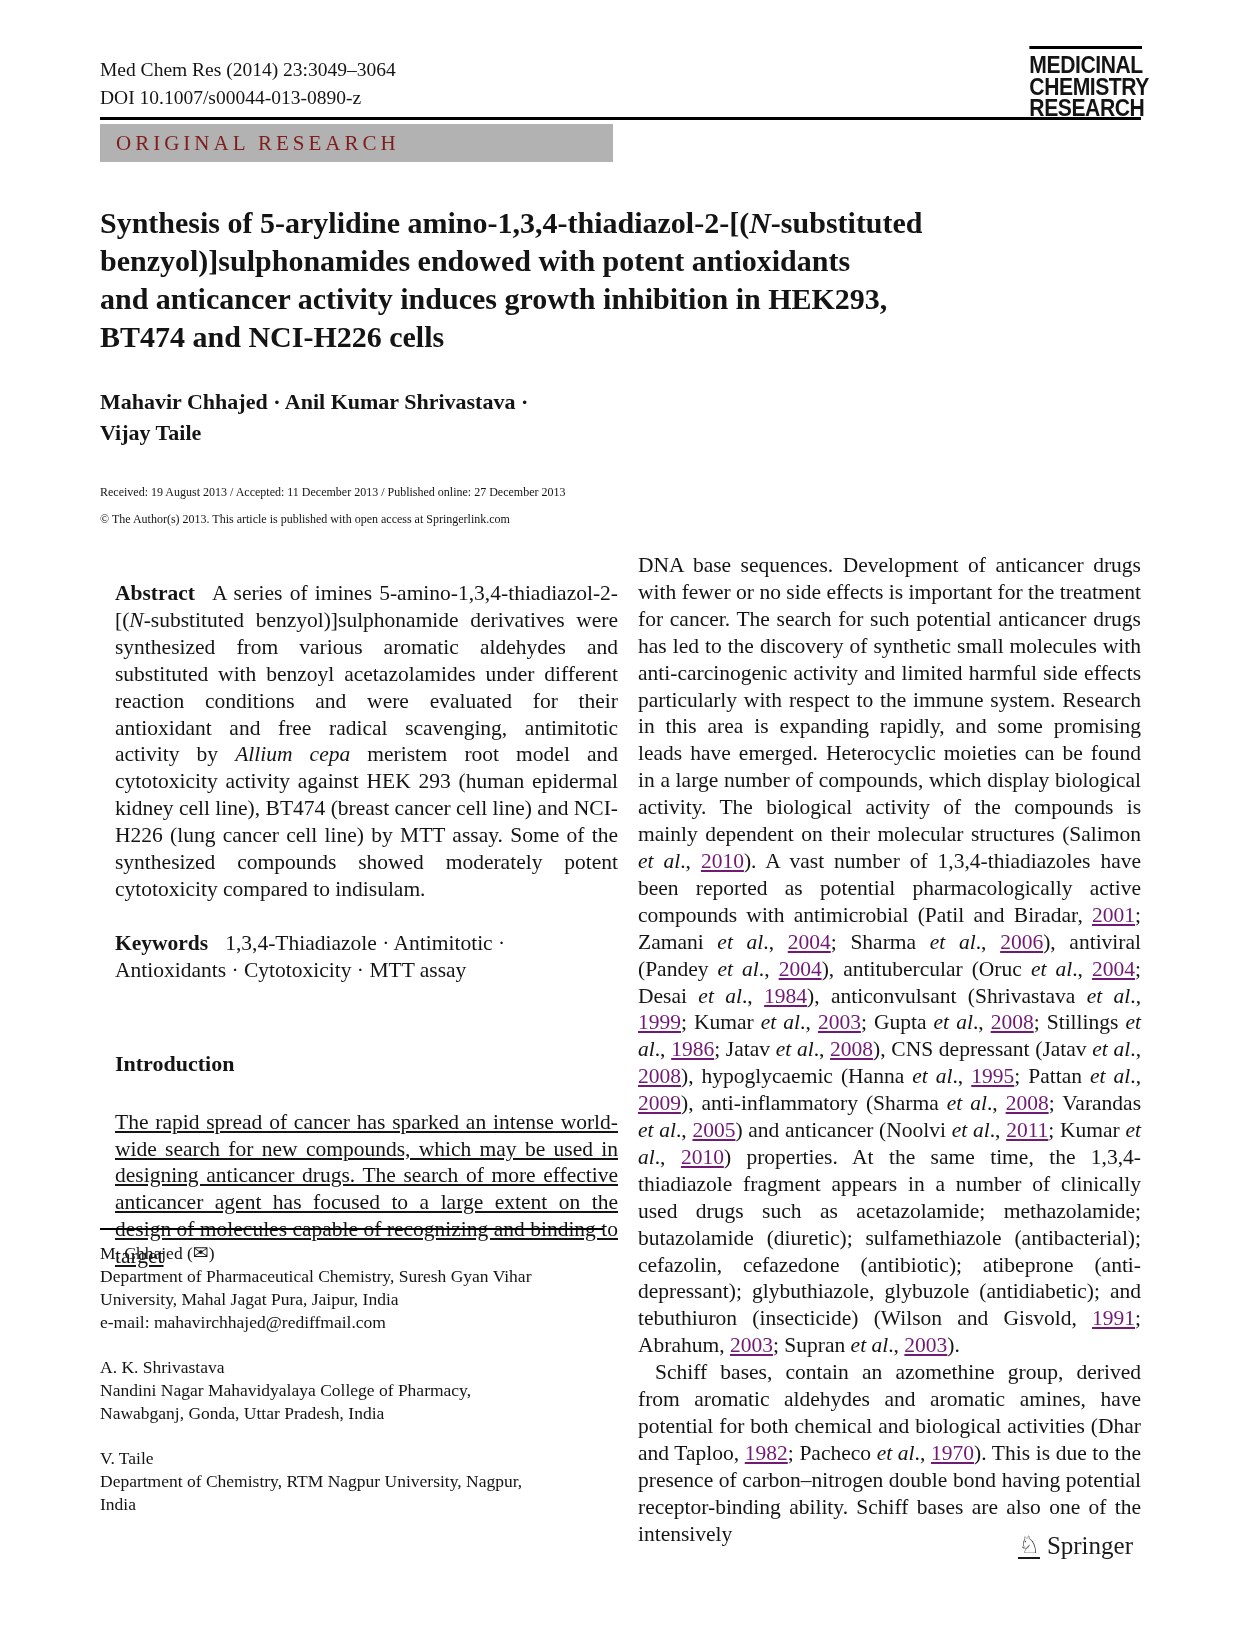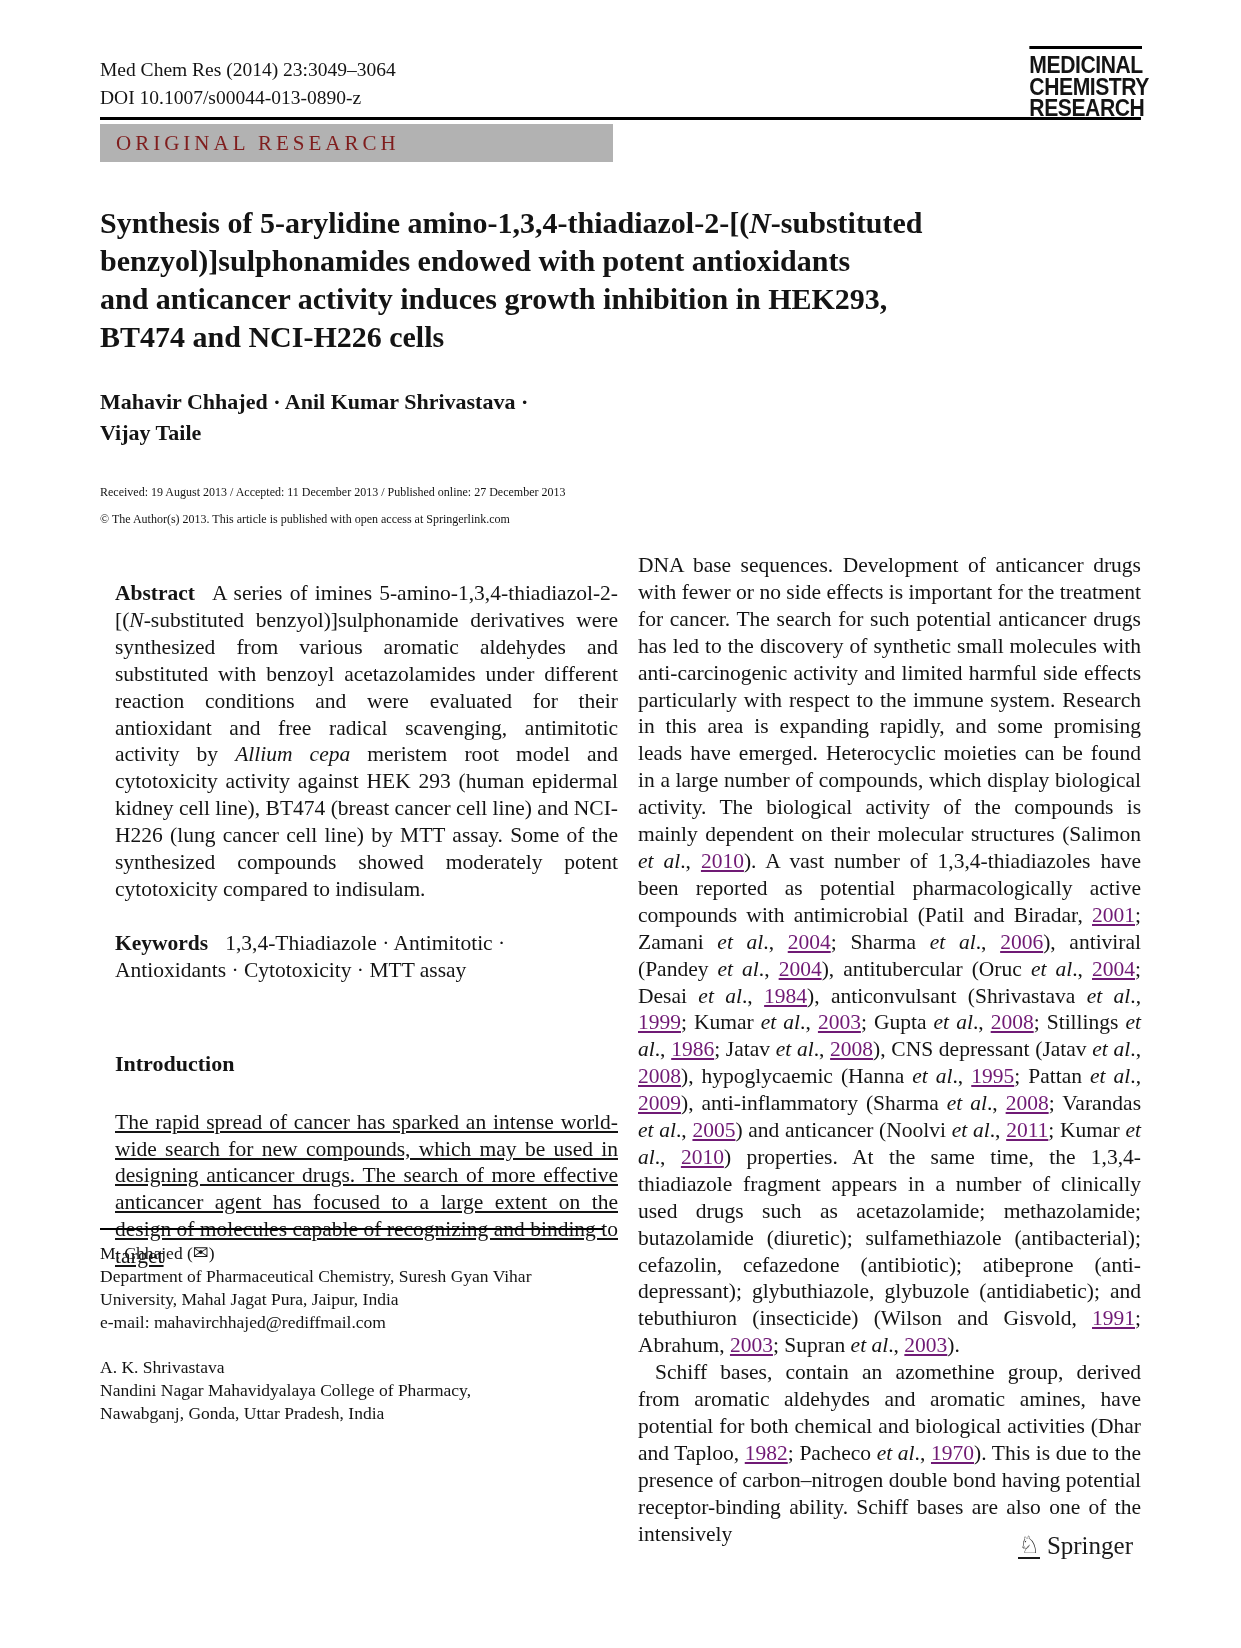--- a/index.html
+++ b/index.html
@@ -115,20 +115,25 @@
         <div class="ln"><span>M. Chhajed (</span><span class="env">✉</span><span>)</span></div>
         <div class="ln">Department of Pharmaceutical Chemistry, Suresh Gyan Vihar</div>
         <div class="ln">University, Mahal Jagat Pura, Jaipur, India</div>
         <div class="ln">e-mail: mahavirchhajed@rediffmail.com</div>
       </div>
       <div class="fn-block">
         <div class="ln">A. K. Shrivastava</div>
         <div class="ln">Nandini Nagar Mahavidyalaya College of Pharmacy,</div>
         <div class="ln">Nawabganj, Gonda, Uttar Pradesh, India</div>
       </div>
+      <div class="fn-block">
+        <div class="ln">V. Taile</div>
+        <div class="ln">Department of Chemistry, RTM Nagpur University, Nagpur,</div>
+        <div class="ln">India</div>
+      </div>
     </div>
 
   <div class="springer">
     <span class="knight">♘</span>
     <span>Springer</span>
   </div>
 
 </div>
 
 </body></html>

